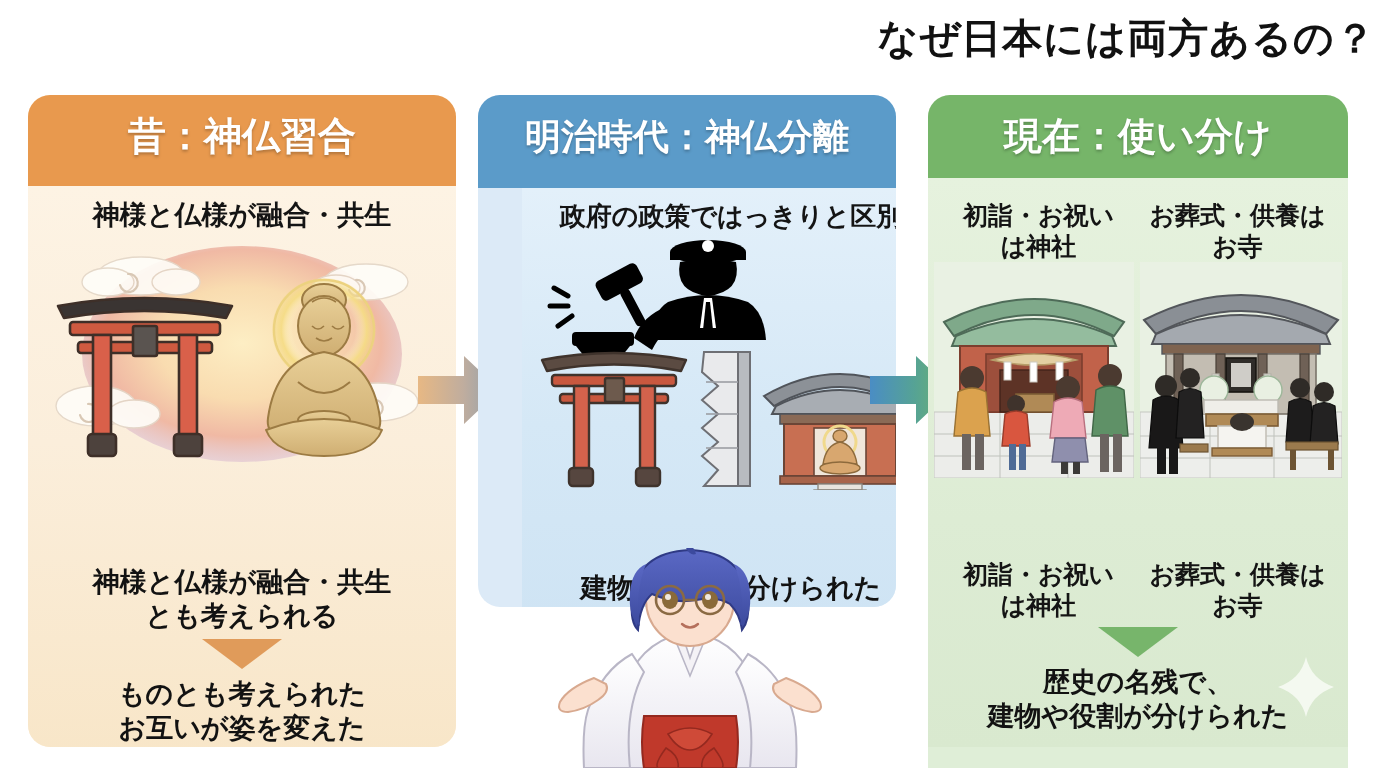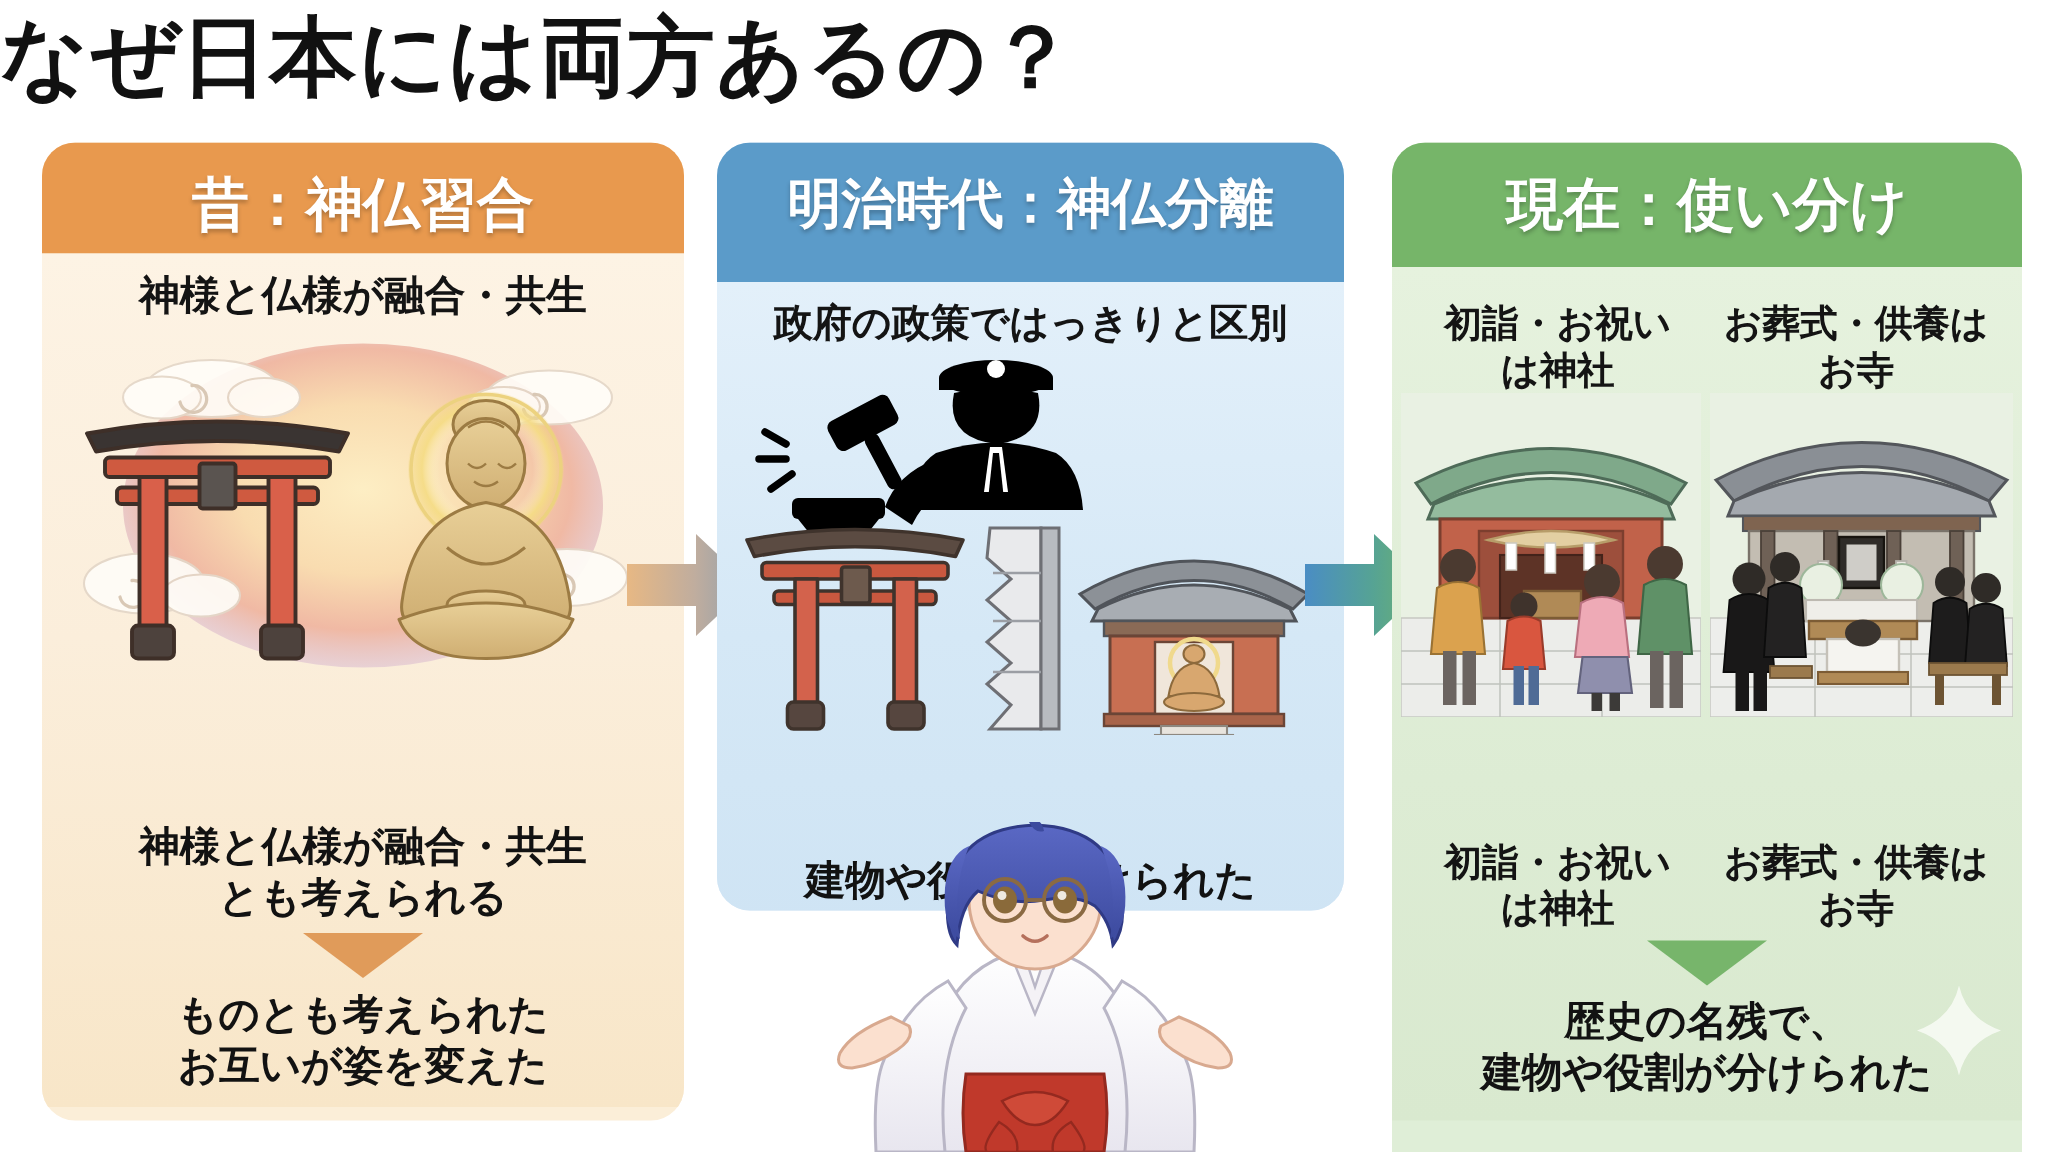--- a/index.html
+++ b/index.html
@@ -4,42 +4,42 @@
 <style>
   html,body{margin:0;padding:0;}
   body{
     width:1376px;height:768px;overflow:hidden;background:#ffffff;
     font-family:"DejaVu Sans","Liberation Sans",sans-serif;
   }
   .stage{position:relative;width:1376px;height:768px;}
 
   
   .page-title{
-    position:absolute;left:0;top:8px;width:1376px;text-align:left;
-    font-size:58px;font-weight:bold;color:#111111;letter-spacing:1px;
+    position:absolute;left:0;top:8px;width:1376px;text-align:right;
+    font-size:40px;font-weight:bold;color:#111111;letter-spacing:1px;
     line-height:60px;
   }
 
   
   .panel{position:absolute;border-radius:22px;overflow:hidden;}
   .panel-head{
     width:100%;text-align:center;color:#ffffff;font-weight:bold;
     text-shadow:0 2px 3px rgba(0,0,0,.25);
   }
   .panel-body{position:relative;width:100%;}
 
   #panel-past{left:28px;top:95px;width:428px;height:652px;background:#fbeed8;}
-  #panel-past .panel-head{height:74px;line-height:83px;font-size:38px;background:#e8994e;}
+  #panel-past .panel-head{height:91px;line-height:83px;font-size:38px;background:#e8994e;}
   #panel-past .panel-body{height:569px;
     background:linear-gradient(180deg,#fdf3e4 0%,#fbeedb 45%,#f8e6c8 100%);}
 
   #panel-meiji{left:478px;top:95px;width:418px;height:512px;background:#dceaf7;}
   #panel-meiji .panel-head{height:93px;line-height:83px;font-size:36px;background:#5b9bc9;}
   #panel-meiji .panel-body{height:429px;
-    background:linear-gradient(180deg,#e3f0fa 0%,#d5e8f6 55%,#cfe4f4 100%);}
+    background:linear-gradient(180deg,#e3f0fa 0%,#d5e8f6 55%,#cfe4f4 100%);margin-left:44px;}
 
   #panel-now{left:928px;top:95px;width:420px;height:764px;background:#dfeed7;}
   #panel-now .panel-head{height:83px;line-height:83px;font-size:38px;background:#76b569;}
   #panel-now .panel-body{height:569px;
     background:linear-gradient(180deg,#e6f2de 0%,#ddecd4 60%,#d9e9cf 100%);}
 
   .panel-caption{
     text-align:center;font-weight:bold;color:#141414;
     font-size:27px;line-height:33px;padding:12px 6px 0;
   }

